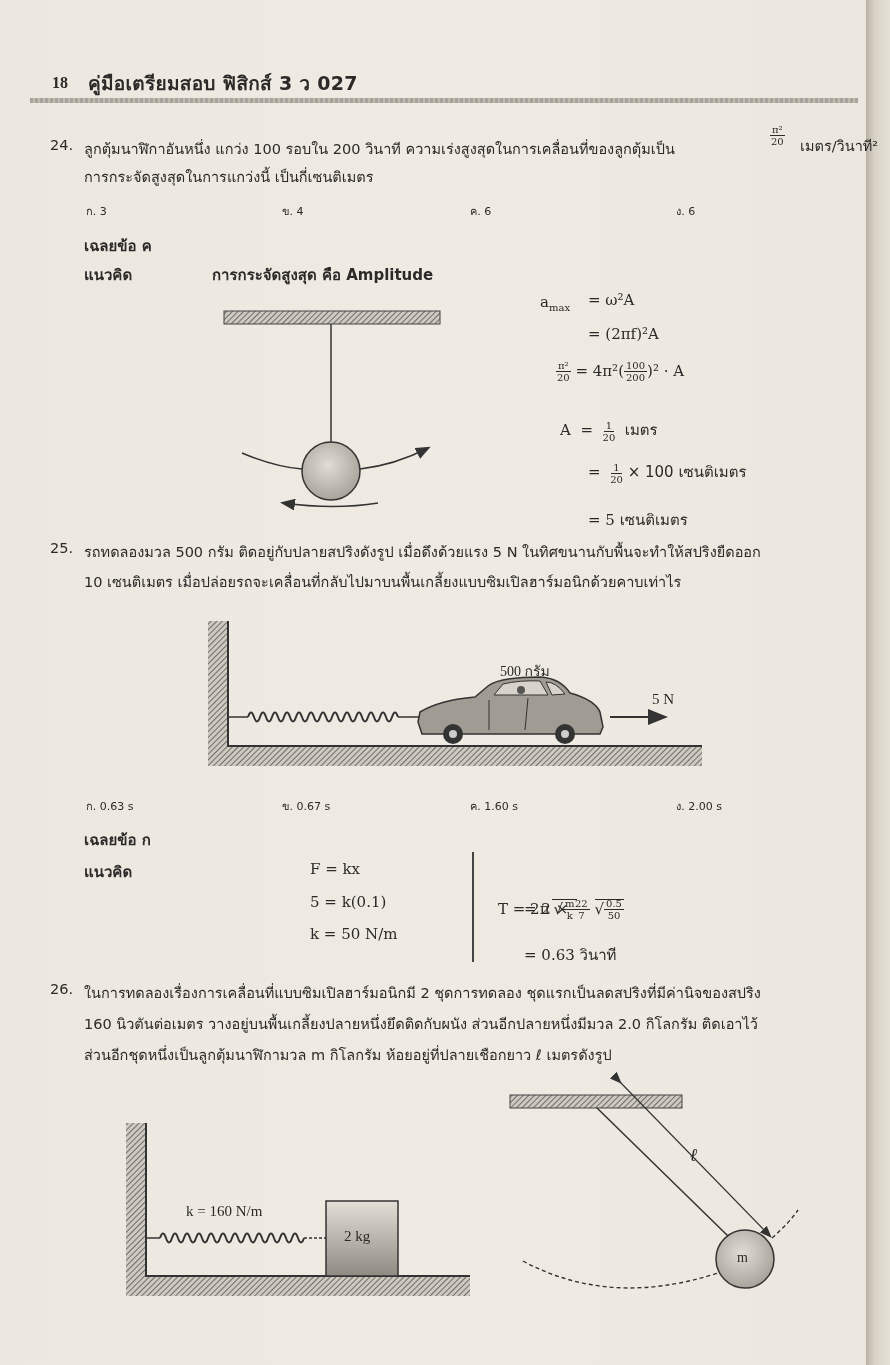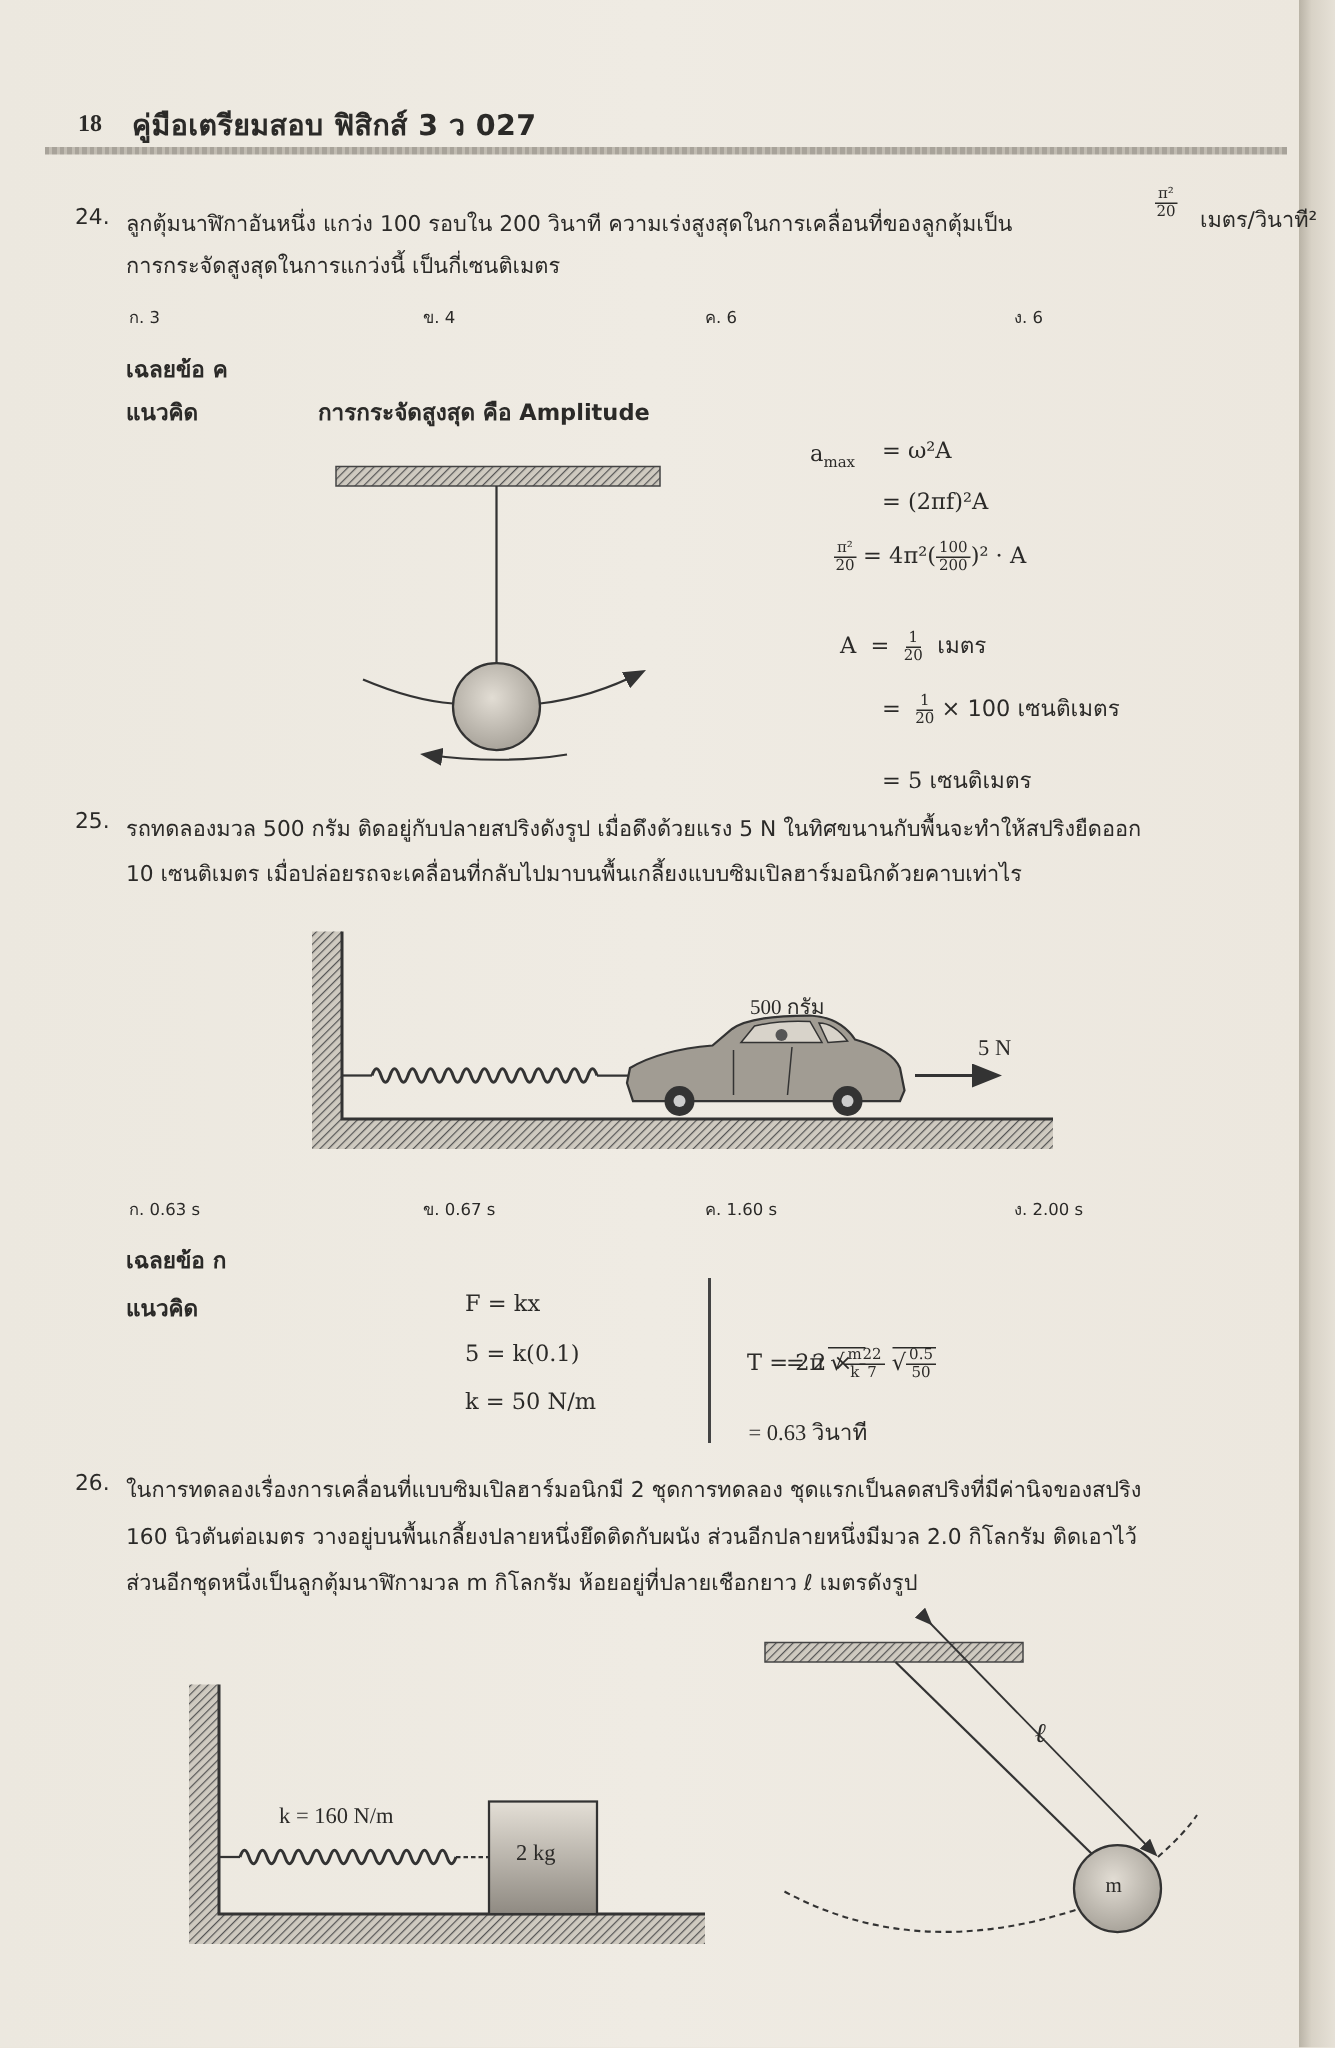--- a/index.html
+++ b/index.html
@@ -173,21 +173,21 @@
   <span>=  2 ×</span>
   <span class="frac">
       <span class="n">22</span>
       <span>7</span>
     </span>
   <span style="border-top:1px solid #2b2a28;">√<span class="frac">
         <span class="n">0.5</span>
         <span>50</span>
       </span></span>
 </div>
-<div class="abs math thai" style="left:499px; top:943px;font-family:Liberation Serif, serif;">=  0.63 วินาที</div>
+<div class="abs math thai" style="left:524px; top:943px;">=  0.63 วินาที</div>
 
 <div class="abs q thai" style="left:50px; top:981px;">26.</div>
 <div class="abs q thai" style="left:84px; top:981px;">ในการทดลองเรื่องการเคลื่อนที่แบบซิมเปิลฮาร์มอนิกมี 2 ชุดการทดลอง ชุดแรกเป็นลดสปริงที่มีค่านิจของสปริง</div>
 <div class="abs q thai" style="left:84px; top:1012px;">160 นิวตันต่อเมตร วางอยู่บนพื้นเกลี้ยงปลายหนึ่งยึดติดกับผนัง ส่วนอีกปลายหนึ่งมีมวล 2.0 กิโลกรัม ติดเอาไว้</div>
 <div class="abs q thai" style="left:84px; top:1043px;">ส่วนอีกชุดหนึ่งเป็นลูกตุ้มนาฬิกามวล m กิโลกรัม ห้อยอยู่ที่ปลายเชือกยาว ℓ เมตรดังรูป</div>
 
 <svg style="left:0; top:0;" width="890" height="1365">
 
   <rect x="126" y="1123" width="20" height="172" fill="url(#hatch)"></rect>
   <rect x="126" y="1276" width="344" height="20" fill="url(#hatch)"></rect>

